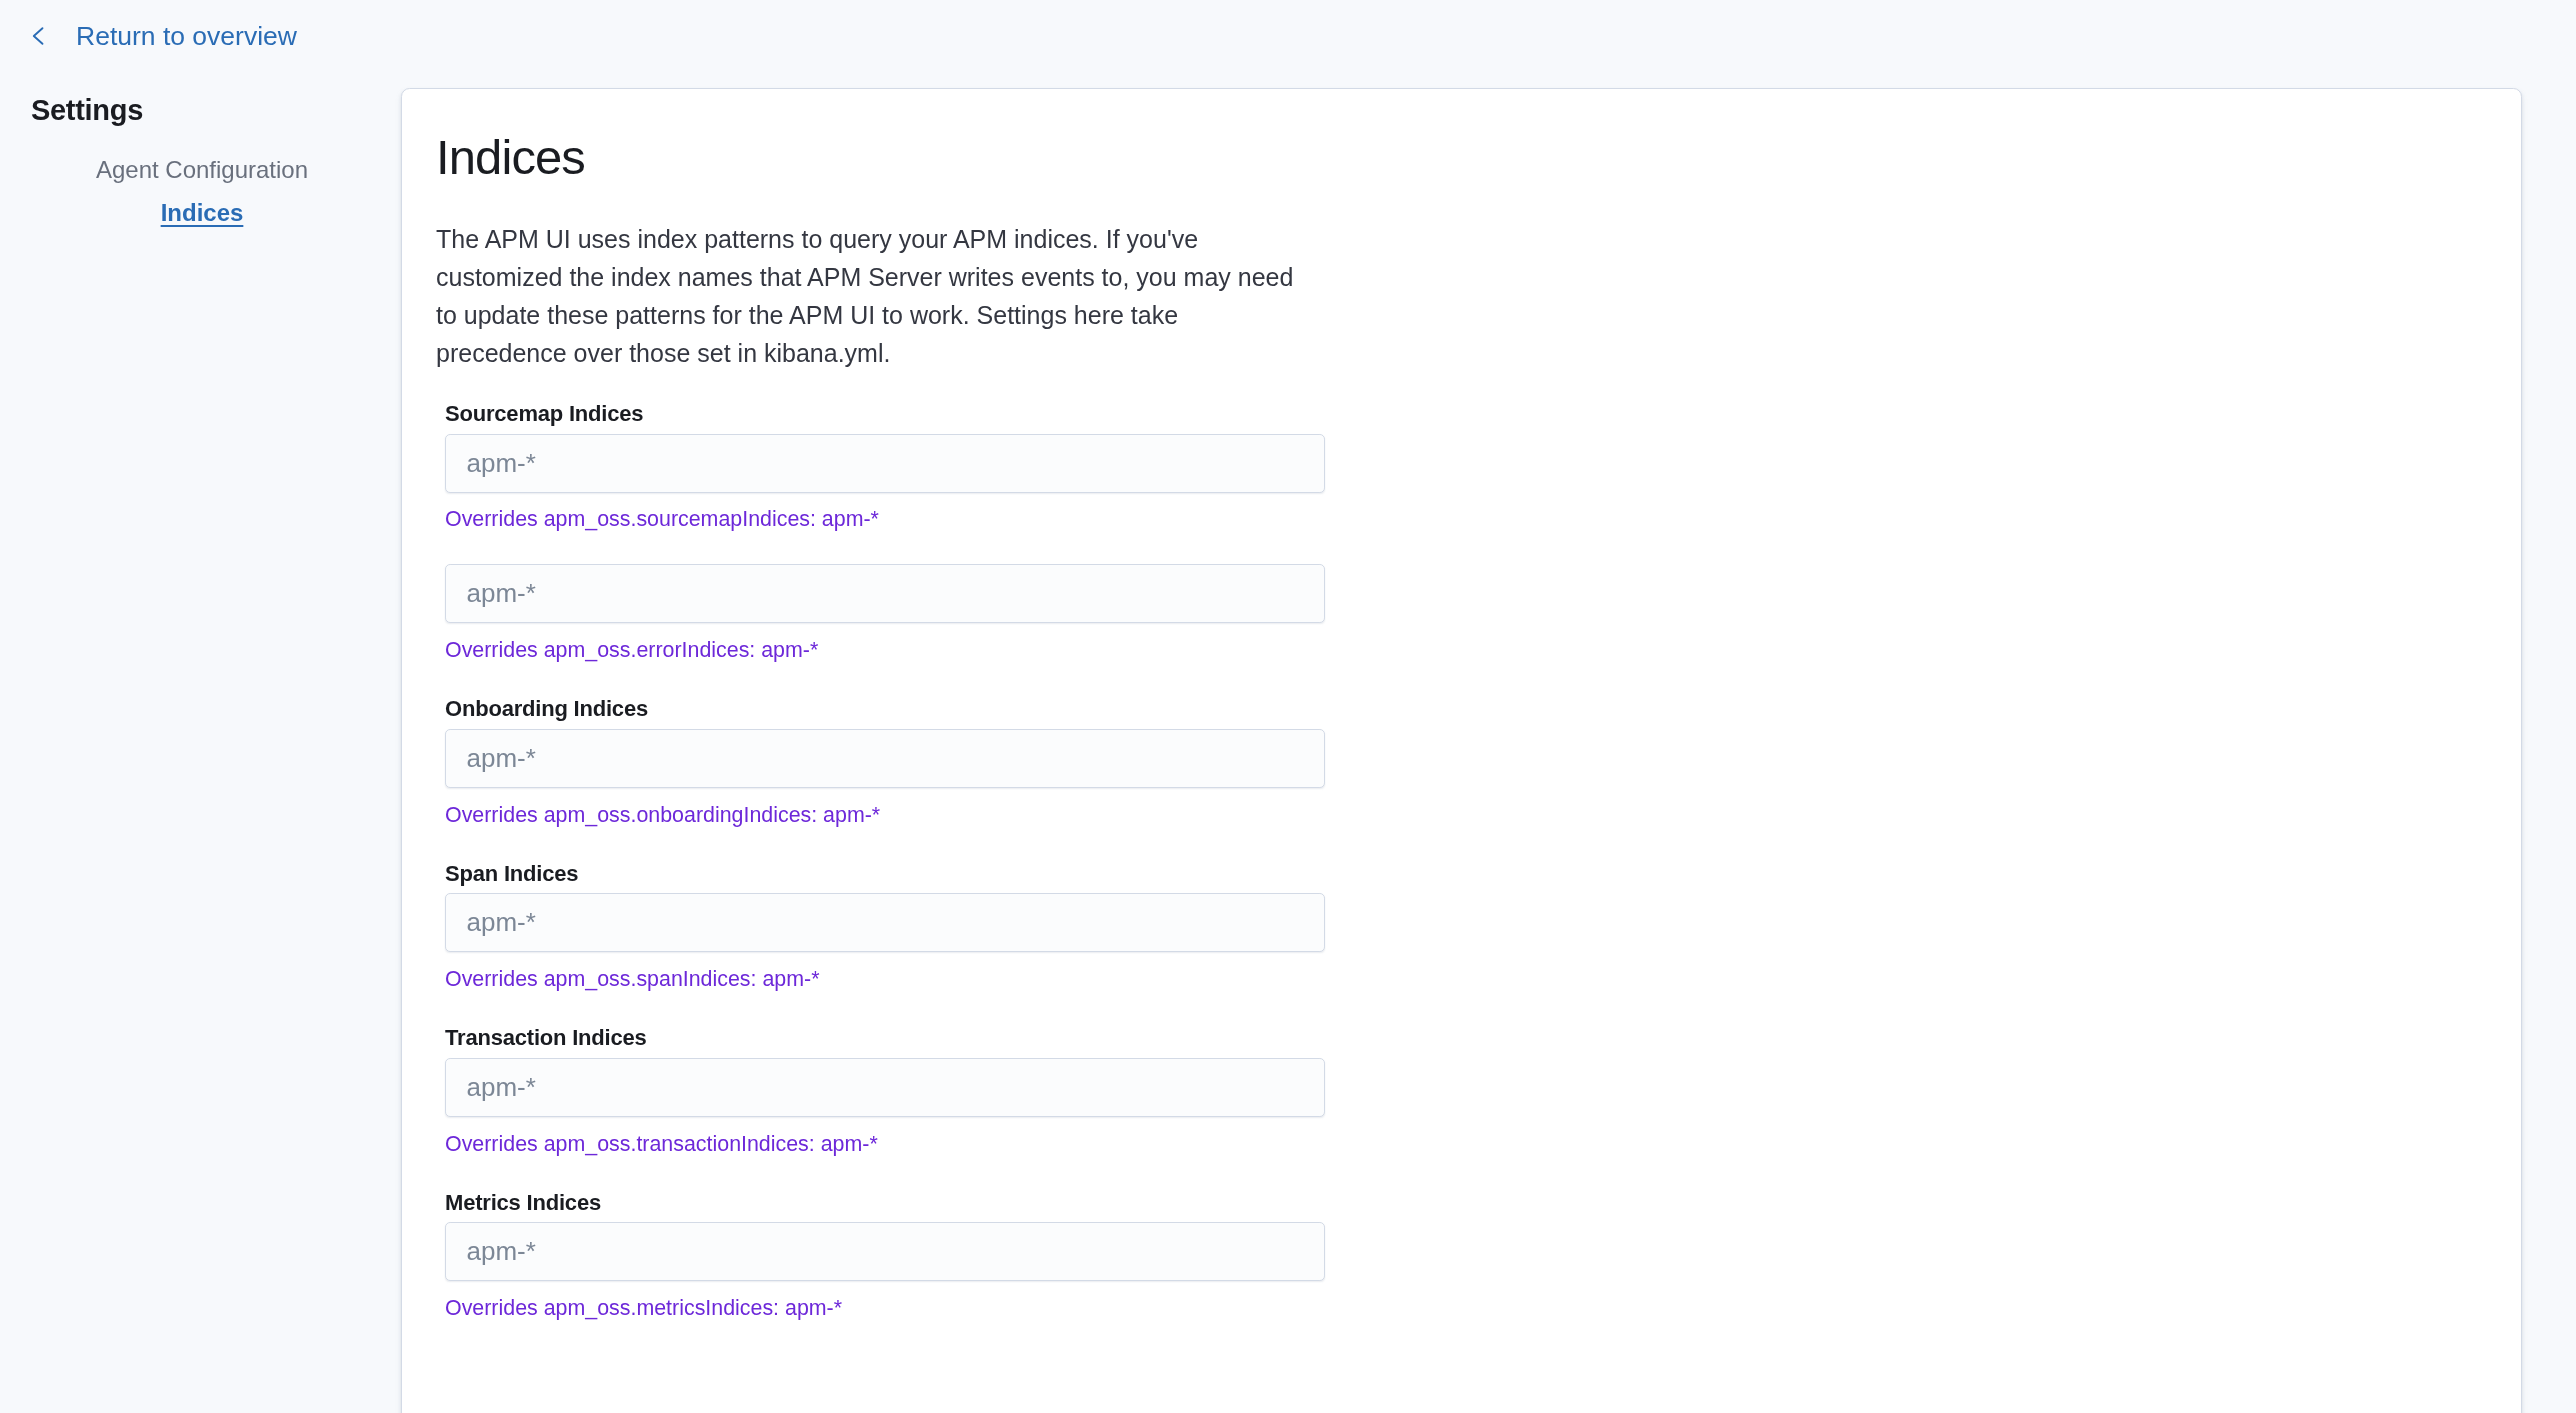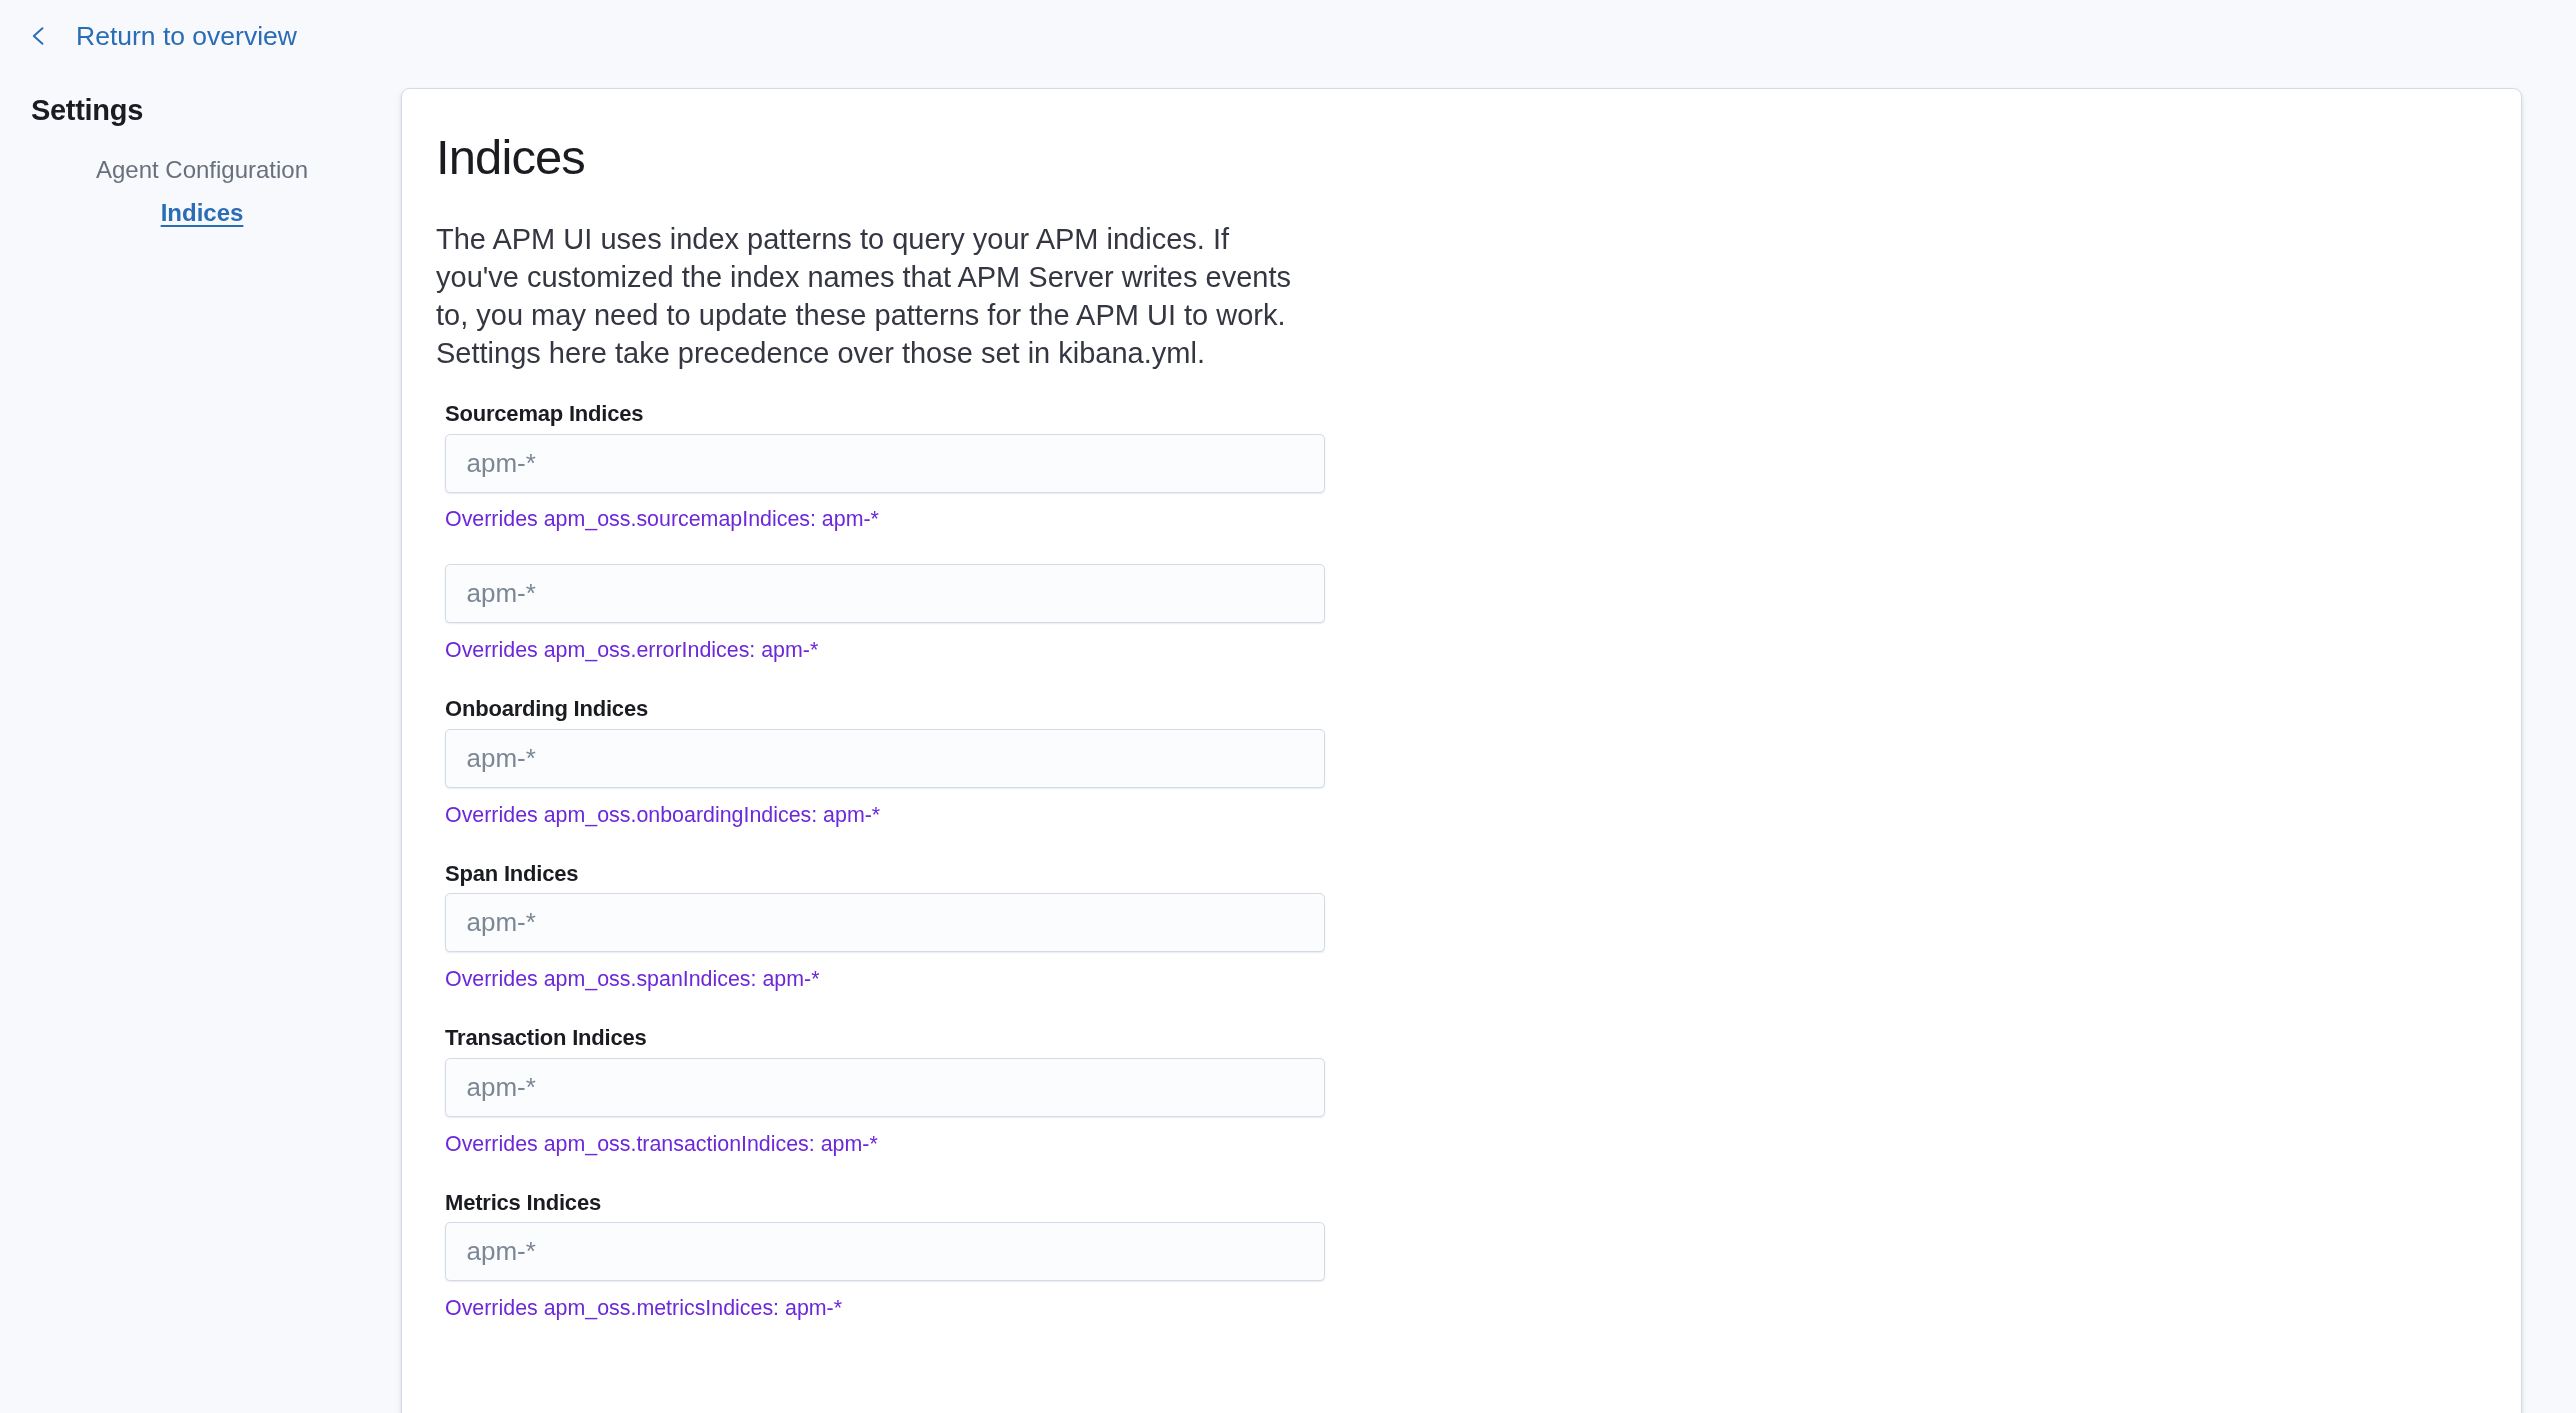--- a/index.html
+++ b/index.html
@@ -92,21 +92,21 @@
     margin: 0 0 34px 0;
     font-size: 49px;
     line-height: 58px;
     font-weight: 400;
     letter-spacing: -0.9px;
     color: #1a1c21;
   }
   .card-desc {
     margin: 0 0 28px 0;
     max-width: 864px;
-    font-size: 29px;
+    font-size: 25px;
     line-height: 38px;
     color: #343741;
   }
 
   
   .field { margin-bottom: 31px; padding-left: 9px; }
   .field-label {
     display: block;
     font-size: 22px;
     line-height: 27px;

